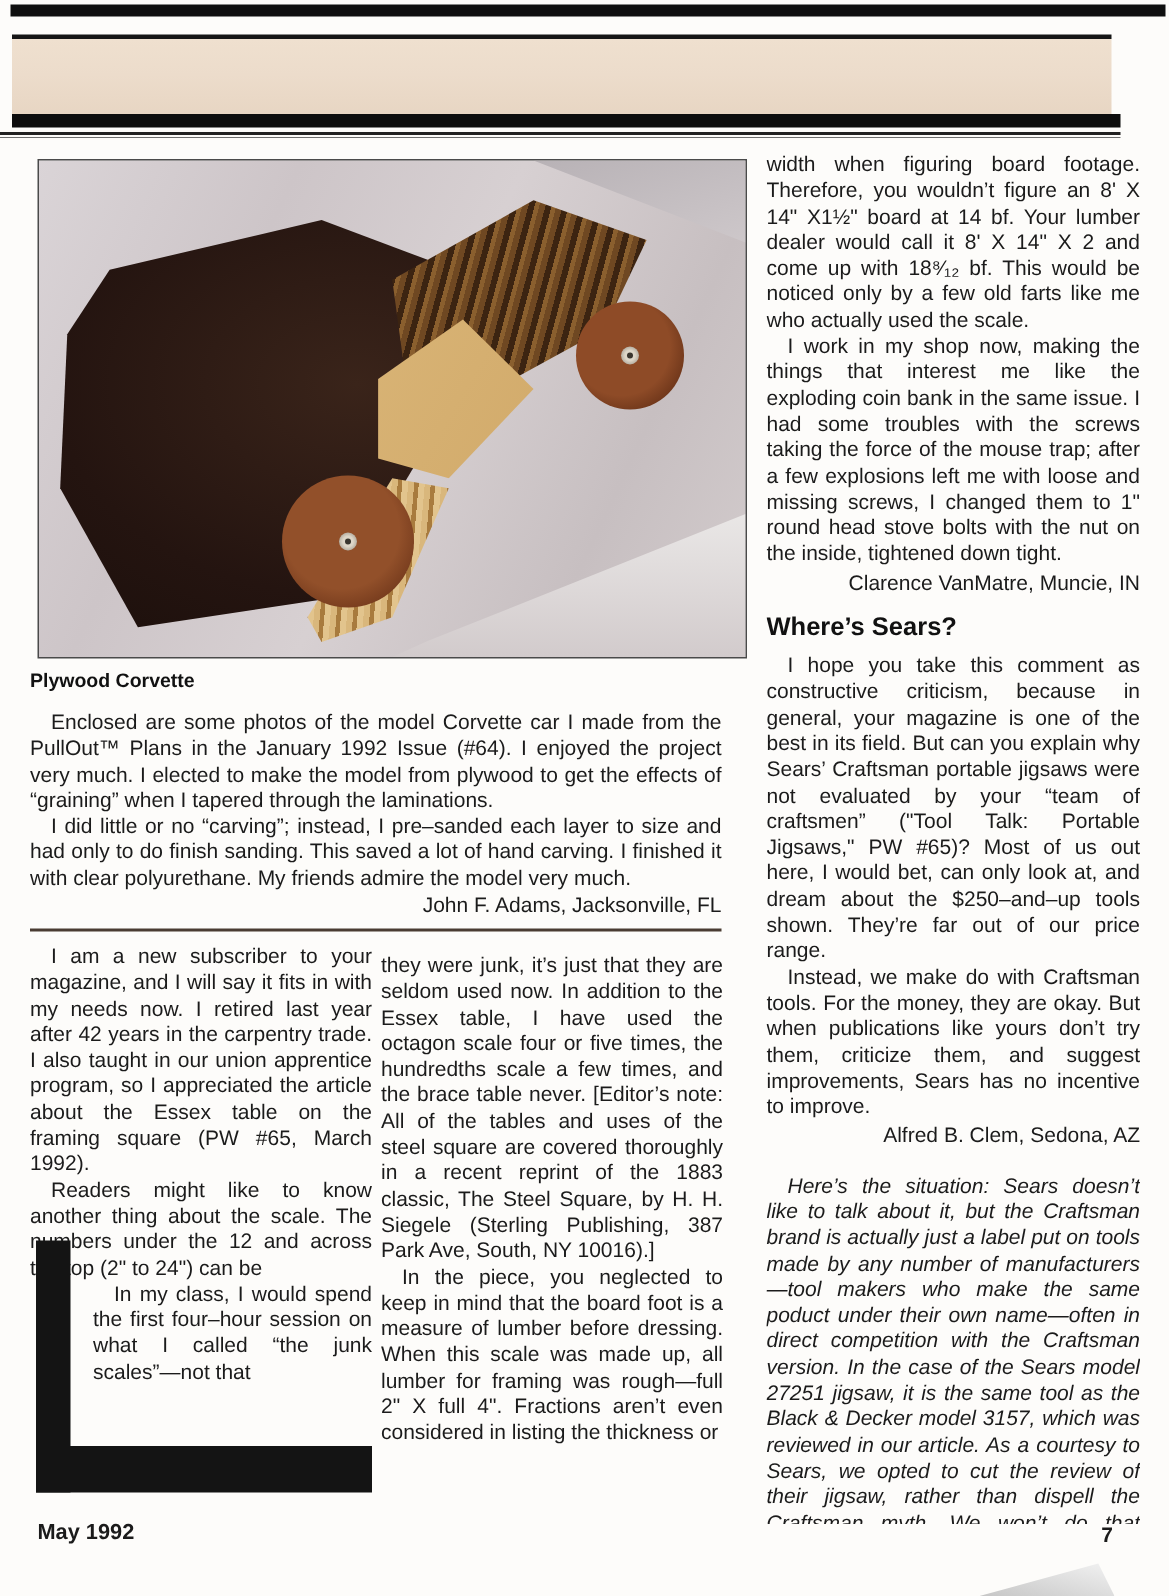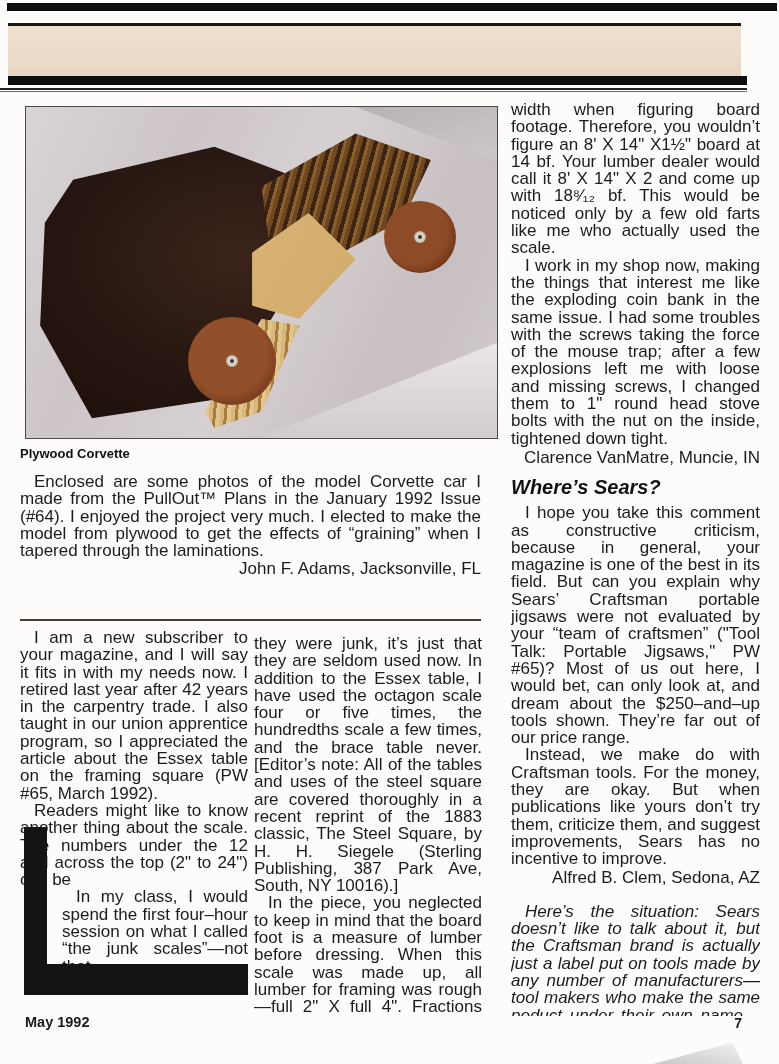--- a/index.html
+++ b/index.html
@@ -43,31 +43,31 @@
     background:repeating-linear-gradient(95deg,#d9b77c 0 4px,#a87b3e 4px 7px,#e2c48d 7px 11px);}
   .photo .wheel{position:absolute;border-radius:50%;}
   .photo .wheel.rear{left:358px;top:94px;width:72px;height:72px;
     background:radial-gradient(circle at 42% 42%,#8e4b27 0 55%,#622e15 85%,#4a2210 100%);}
   .photo .wheel.front{left:162px;top:210px;width:88px;height:88px;
     background:radial-gradient(circle at 45% 42%,#92502a 0 55%,#6b3318 85%,#4d2410 100%);}
   .photo .hub{position:absolute;left:50%;top:50%;width:12px;height:12px;margin:-6px 0 0 -6px;
     border-radius:50%;background:radial-gradient(circle,#ddd6c8 0 40%,#8f897e 100%);}
   .photo .hub::after{content:"";position:absolute;left:4px;top:4px;width:4px;height:4px;border-radius:50%;background:#3a362f;}
   
-  .article p{margin:0;text-indent:14px;text-align:justify;font-size:17px;line-height:17.3px;}
+  .article p{margin:0;text-indent:14px;text-align:justify;font-size:14px;line-height:17.3px;}
   .article p.noindent{text-indent:0;}
   .article h2{margin:0 0 9px 0;font-size:13px;line-height:20px;font-weight:bold;color:#111;}
   .sig{text-align:right !important;text-indent:0 !important;margin-top:1px !important;}
   .corvette{position:absolute;left:20px;top:444px;width:461px;}
   .section-rule{position:absolute;left:20px;top:619px;width:461px;height:2px;background:#4a3c33;}
   .leftcol{position:absolute;left:20px;top:629px;width:228px;height:382px;overflow:hidden;}
   .leftcol h2{font-size:18px;margin-bottom:10px;}
   .midcol{position:absolute;left:254px;top:629px;width:228px;height:385px;overflow:hidden;padding-top:6px;box-sizing:border-box;}
   .rightcol{position:absolute;left:511px;top:101px;width:249px;height:915px;overflow:hidden;}
-  .rightcol h2{margin:11px 0 7px 0;font-size:20px;font-style:italic;}
+  .rightcol h2{margin:11px 0 7px 0;font-size:17px;}
   .rightcol .sig{margin:2px 0 3px 0 !important;}
   .wrapblock{margin-left:42px;}
   .editor-reply{font-style:italic;margin-top:16px !important;}
   
   .square-v{position:absolute;left:24px;top:827px;width:23px;height:168px;background:#141414;}
   .square-h{position:absolute;left:24px;top:964px;width:224px;height:31px;background:#141414;}
   
   .footer-left{position:absolute;left:25px;top:1014px;font-size:14.5px;font-weight:bold;}
   .footer-right{position:absolute;right:37px;top:1015px;font-size:14px;font-weight:bold;}
   .corner-curl{position:absolute;left:653px;top:1040px;width:90px;height:24px;
@@ -94,20 +94,21 @@
       <span class="hub"></span>
     </div>
   <div class="wheel front">
       <span class="hub"></span>
     </div>
 </figure>
 
 <section class="article corvette">
   <h2>Plywood Corvette</h2>
   <p>Enclosed are some photos of the model Corvette car I made from the PullOut™ Plans in the January 1992 Issue (#64). I enjoyed the project very much. I elected to make the model from plywood to get the effects of “graining” when I tapered through the laminations.</p>
+  <p>I did little or no “carving”; instead, I pre–sanded each layer to size and had only to do finish sanding. This saved a lot of hand carving. I finished it with clear polyurethane. My friends admire the model very much.</p>
   <p class="sig">John F. Adams, Jacksonville, FL</p>
 </section>
 
 <div class="section-rule"></div>
 
 <section class="article leftcol">
   <p>I am a new subscriber to your magazine, and I will say it fits in with my needs now. I retired last year after 42 years in the carpentry trade. I also taught in our union apprentice program, so I appreciated the article about the Essex table on the framing square (PW #65, March 1992).</p>
   <p>Readers might like to know another thing about the scale. The numbers under the 12 and across the top (2" to 24") can be</p>
   <div class="wrapblock">
     <p>In my class, I would spend the first four–hour session on what I called “the junk scales”—not that</p>

